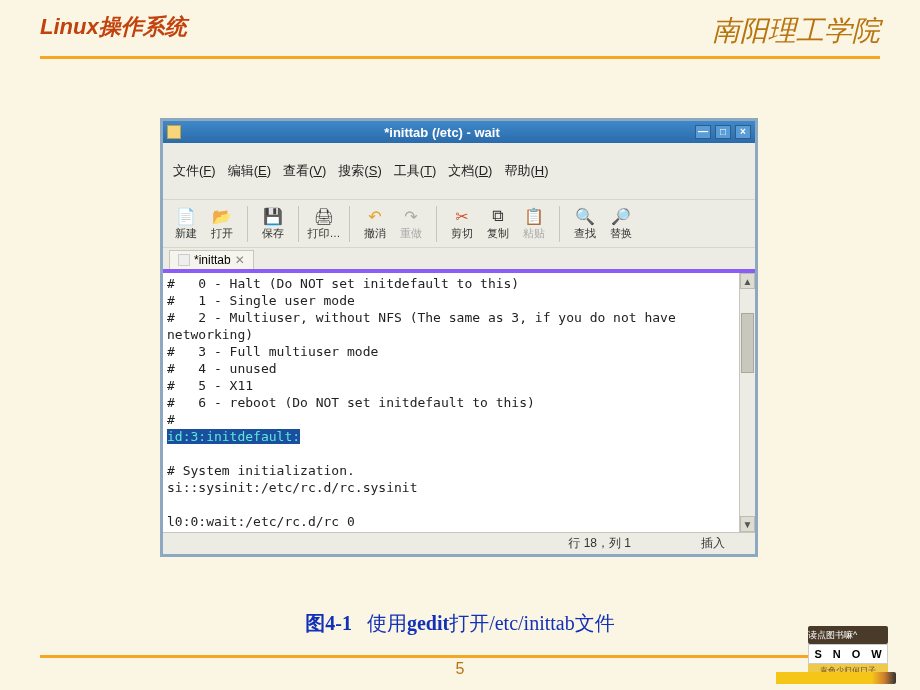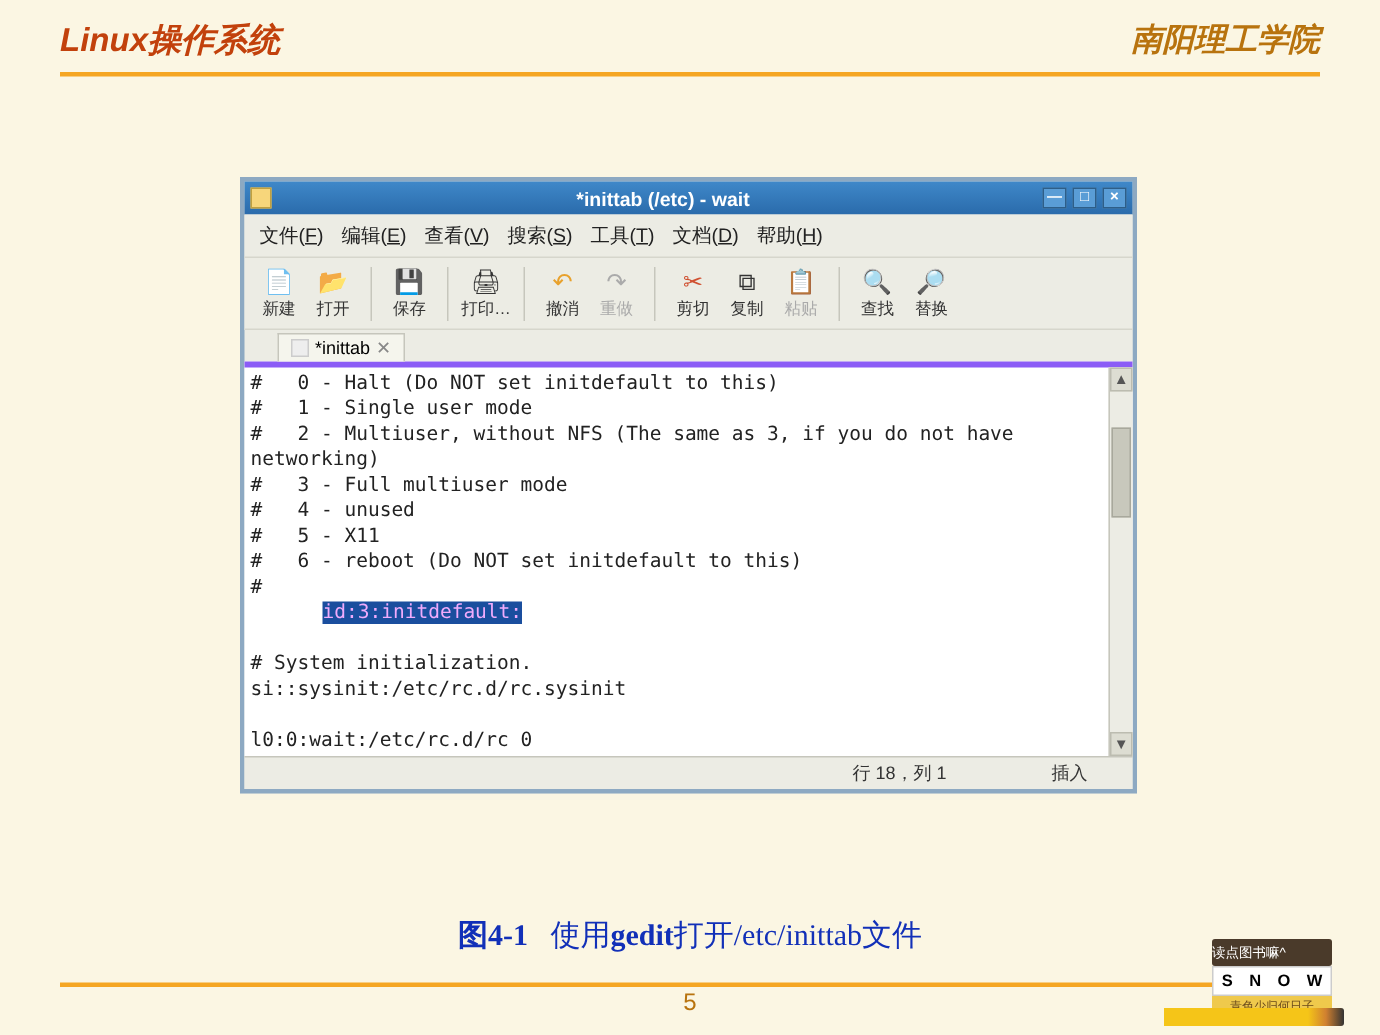--- a/index.html
+++ b/index.html
@@ -17,22 +17,22 @@
     padding: 12px 40px 6px 40px;
   }
   .header-left {
     color: #c2410c;
     font-size: 22px;
     font-weight: bold;
     font-style: italic;
   }
   .header-right {
     color: #b8730e;
-    font-size: 21px;
-    font-weight: bold;
+    font-size: 28px;
+    font-weight: normal;
     font-style: italic;
   }
   .header-rule {
     height: 3px;
     background: #f5a623;
     margin: 0 40px;
   }
 
   .editor-window {
     position: absolute;
@@ -67,21 +67,21 @@
     border: 1px solid #2e5e88;
     color: #fff;
     font-size: 10px;
     line-height: 12px;
     text-align: center;
   }
   .menubar {
     background: #ecece4;
     display: flex;
     gap: 12px;
-    padding: 5px 10px;
+    padding: 19px 10px;
     font-size: 13px;
     color: #222;
     border-bottom: 1px solid #d6d6cc;
   }
   .menubar span u { text-decoration: underline; }
   .toolbar {
     background: #ecece4;
     display: flex;
     align-items: center;
     gap: 4px;
@@ -107,21 +107,20 @@
   }
   .tool-sep {
     width: 1px; height: 36px;
     background: #c6c6bc;
     margin: 0 4px;
   }
   .tabbar {
     background: #ecece4;
     display: flex;
     padding: 2px 6px 0 6px;
-    margin-left: 16px;
   }
   .tab {
     background: #f5f5ed;
     border: 1px solid #c6c6bc;
     border-bottom: none;
     padding: 2px 8px;
     font-size: 12px;
     display: flex;
     align-items: center;
     gap: 4px;
@@ -138,22 +137,21 @@
     font-family: monospace;
     font-size: 13px;
     line-height: 17px;
     color: #222;
     padding: 2px 4px;
     white-space: pre;
     overflow: hidden;
   }
   .editor-text .hl {
     background: #1a4e9e;
-    color: #f0abfc;
-    margin-left: 48px;
+    color: #5eead4;
   }
   .scrollbar-v {
     width: 16px;
     background: #ecece4;
     border-left: 1px solid #c6c6bc;
     position: relative;
   }
   .scrollbar-v .arrow {
     height: 16px;
     background: #ddddd2;

